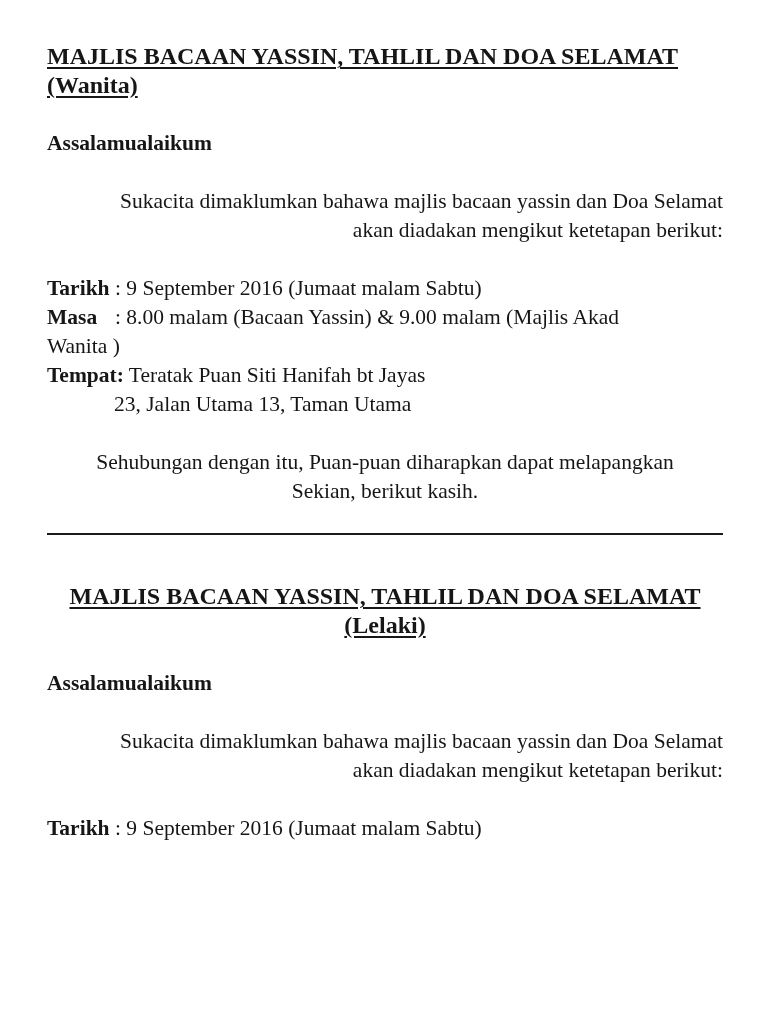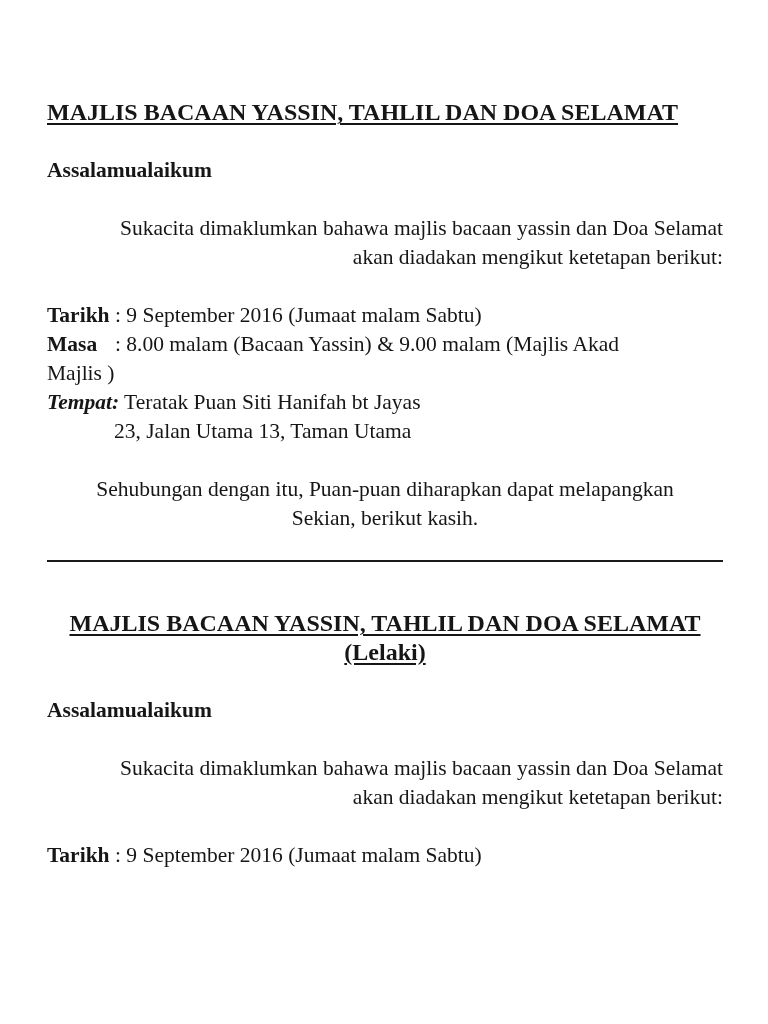--- a/index.html
+++ b/index.html
@@ -4,68 +4,69 @@
 <style>
   html,body{margin:0;padding:0;}
   body{
     width:768px;height:1024px;
     background:#ffffff;
     color:#161616;
     font-family:"Liberation Serif", "DejaVu Serif", serif;
     overflow:hidden;
   }
   .doc{
-    padding:98px 45px 0 47px;
+    padding:42px 45px 0 47px;
     font-size:21.5px;
     line-height:29px;
   }
   .line{margin:0;white-space:nowrap;}
   .title-block{margin:0 0 29px 0;font-weight:700;font-size:24px;}
   .title-line{
     text-decoration:underline;
     text-decoration-thickness:2px;
     text-underline-offset:3px;
   }
   .greeting{margin:0 0 29px 0;font-weight:700;}
   .intro{margin:0 0 29px 0;text-align:right;}
   .details{margin:0 0 29px 0;}
   .lbl{display:inline-block;width:68px;font-weight:700;}
-  .lbl-auto{font-weight:700;font-style:italic;}
+  .lbl-auto{font-weight:700;}
   .indent{padding-left:67px;}
   .closing{margin:0;text-align:center;}
   .rule{
     border:none;
     border-top:2.4px solid #1a1a1a;
     margin:27px 0 0 0;
     height:0;
   }
   .sec2-title{margin:47px 0 29px 0;text-align:center;font-weight:700;font-size:24px;}
   .sec2-title .title-line{display:inline;}
 </style>
 </head>
 <body>
 
 <div class="doc">
 
   <div>
     <div class="title-block">
       <div class="line"><span class="title-line">MAJLIS BACAAN YASSIN, TAHLIL DAN DOA SELAMAT</span></div>
+      <div class="line"><span class="title-line">(Wanita)</span></div>
     </div>
 
     <div class="greeting line">Assalamualaikum</div>
 
     <div class="intro">
       <div class="line">Sukacita dimaklumkan bahawa majlis bacaan yassin dan Doa Selamat</div>
       <div class="line">akan diadakan mengikut ketetapan berikut:</div>
     </div>
 
     <div class="details">
       <div class="line"><span class="lbl">Tarikh</span><span>: 9 September 2016 (Jumaat malam Sabtu)</span></div>
       <div class="line"><span class="lbl">Masa</span><span>: 8.00 malam (Bacaan Yassin) &amp; 9.00 malam (Majlis Akad</span></div>
-      <div class="line">Majlis )</div>
+      <div class="line">Wanita )</div>
       <div class="line"><span class="lbl-auto">Tempat:</span> <span>Teratak Puan Siti Hanifah bt Jayas</span></div>
       <div class="line indent">23, Jalan Utama 13, Taman Utama</div>
     </div>
 
     <div class="closing">
       <div class="line">Sehubungan dengan itu, Puan-puan diharapkan dapat melapangkan</div>
       <div class="line">Sekian, berikut kasih.</div>
     </div>
   </div>
 

